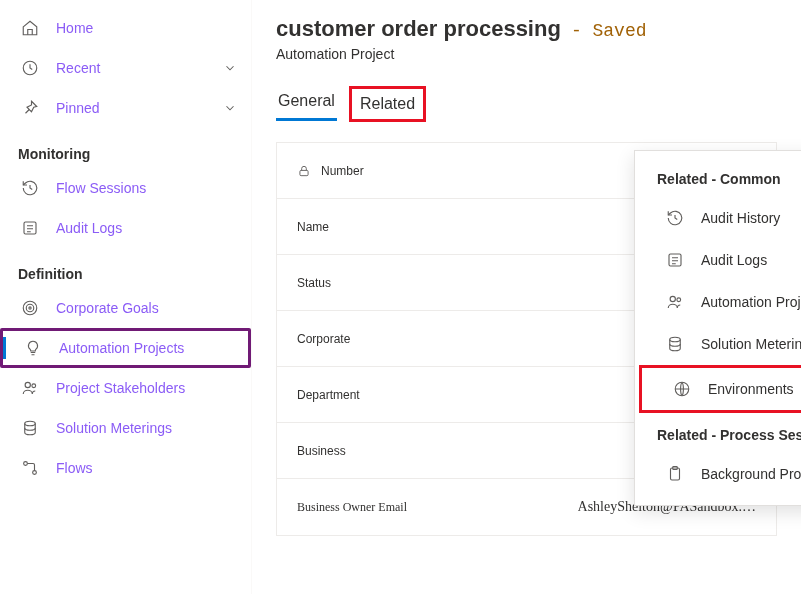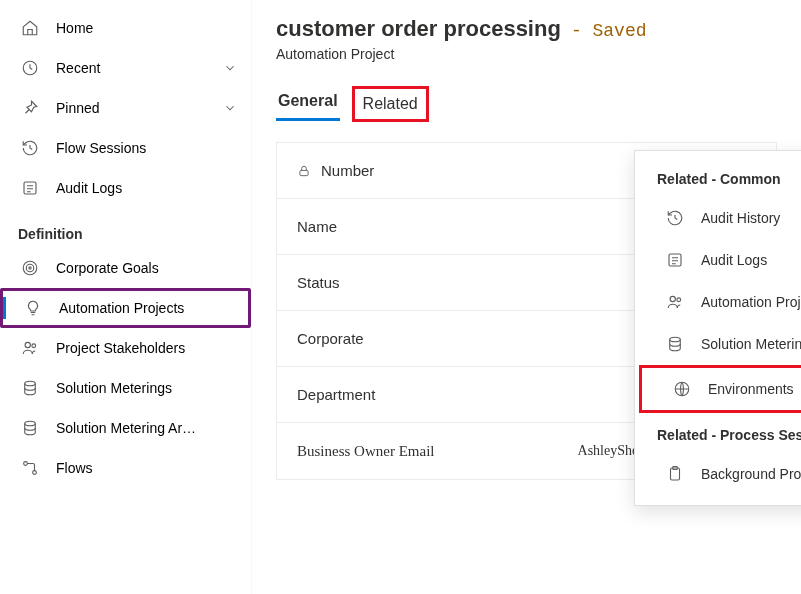--- a/index.html
+++ b/index.html
@@ -21,21 +21,21 @@
     padding: 8px 0 0 0;
     border-right: 1px solid #faf9f8;
   }
   .nav-item {
     display: flex;
     align-items: center;
     height: 40px;
     padding: 0 14px 0 20px;
     cursor: pointer;
     font-size: 14px;
-    color: #000000;
+    color: #8b5cf6;
   }
   .nav-item .ic {
     width: 20px;
     height: 20px;
     margin-right: 16px;
     display: flex;
     align-items: center;
     justify-content: center;
     color: #605e5c;
   }
@@ -91,21 +91,21 @@
     margin-top: 24px;
     align-items: flex-start;
   }
   .tab {
     font-size: 16px;
     padding: 6px 2px 8px 2px;
     cursor: pointer;
     color: #323130;
   }
   .tab.active {
-    font-weight: 700;
+    font-weight: 400;
     border-bottom: 3px solid #0078d4;
   }
   .tab-related-wrap {
     border: 3px solid #e81123;
     padding: 0 6px 2px 6px;
   }
   .tab-related-wrap .tab { padding-bottom: 4px; }
   
   .card {
     margin-top: 20px;
@@ -117,21 +117,21 @@
     height: 56px;
     border-bottom: 1px solid #edebe9;
     padding: 0 20px;
   }
   .form-row:last-child { border-bottom: none; font-family: Liberation Serif, serif; }
   .lock {
     width: 16px; margin-right: 8px; color: #605e5c;
   }
   .flabel {
     width: 190px;
-    font-size: 15px;
+    font-size: 12px;
     color: #323130;
   }
   .fval {
     font-size: 14px;
     font-weight: 600;
     color: #323130;
     margin-left: auto;
     text-align: right;
     white-space: nowrap;
     overflow: hidden;
@@ -211,20 +211,21 @@
           </svg>
       </span>
       <span>Pinned</span>
       <span class="chev">
         <svg width="14" height="14" viewBox="0 0 24 24" fill="none" stroke="currentColor" stroke-width="1.8">
             <path d="M6 9l6 6 6-6"></path>
           </svg>
       </span>
     </div>
 
+    <div class="nav-group">Monitoring</div>
 
     <div class="nav-item">
       <span class="ic">
         <svg width="18" height="18" viewBox="0 0 24 24" fill="none" stroke="currentColor" stroke-width="1.5">
             <path d="M3 12a9 9 0 1 0 3-6.7L3 8"></path>
             <path d="M3 3v5h5"></path>
             <path d="M12 8v4l3 2"></path>
           </svg>
       </span>
       <span>Flow Sessions</span>
@@ -273,30 +274,20 @@
     </div>
     <div class="nav-item">
       <span class="ic">
         <svg width="18" height="18" viewBox="0 0 24 24" fill="none" stroke="currentColor" stroke-width="1.5">
             <ellipse cx="12" cy="6" rx="7" ry="3"></ellipse>
             <path d="M5 6v12c0 1.7 3.1 3 7 3s7-1.3 7-3V6"></path>
             <path d="M5 12c0 1.7 3.1 3 7 3s7-1.3 7-3"></path>
           </svg>
       </span>
       <span>Solution Meterings</span>
-    </div>
-    <div class="nav-item">
-      <span class="ic">
-        <svg width="18" height="18" viewBox="0 0 24 24" fill="none" stroke="currentColor" stroke-width="1.5">
-            <ellipse cx="12" cy="6" rx="7" ry="3"></ellipse>
-            <path d="M5 6v12c0 1.7 3.1 3 7 3s7-1.3 7-3V6"></path>
-            <path d="M5 12c0 1.7 3.1 3 7 3s7-1.3 7-3"></path>
-          </svg>
-      </span>
-      <span>Solution Metering Ar…</span>
     </div>
     <div class="nav-item">
       <span class="ic">
         <svg width="18" height="18" viewBox="0 0 24 24" fill="none" stroke="currentColor" stroke-width="1.5">
             <circle cx="6" cy="6" r="2.5"></circle>
             <circle cx="18" cy="18" r="2.5"></circle>
             <path d="M8.5 6H16a2 2 0 0 1 2 2v7.5"></path>
           </svg>
       </span>
       <span>Flows</span>
@@ -333,20 +324,23 @@
       </div>
       <div class="form-row">
         <div class="flabel">Status</div>
       </div>
       <div class="form-row">
         <div class="flabel">Corporate</div>
         <div class="fval link">h Aut…</div>
       </div>
       <div class="form-row">
         <div class="flabel">Department</div>
+      </div>
+      <div class="form-row">
+        <div class="flabel">Business</div>
       </div>
       <div class="form-row">
         <div class="flabel" style="width:220px">Business Owner Email</div>
         <div class="fval" style="font-weight:400">AshleyShelton@PASandbox.…</div>
       </div>
     </div>
 
     <div class="dropdown">
       <div class="dd-section">Related - Common</div>
 

